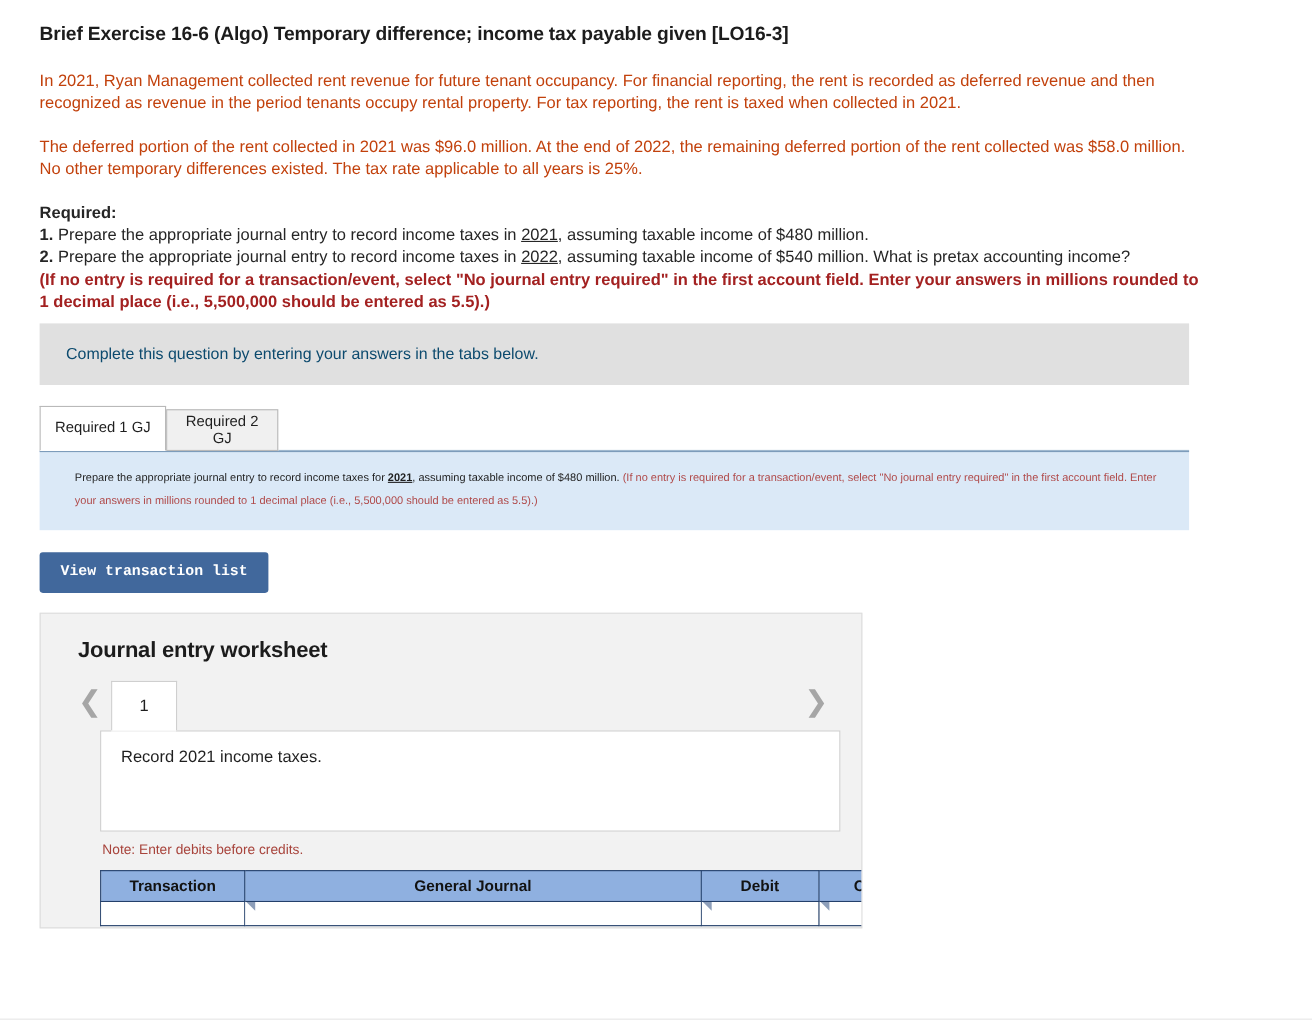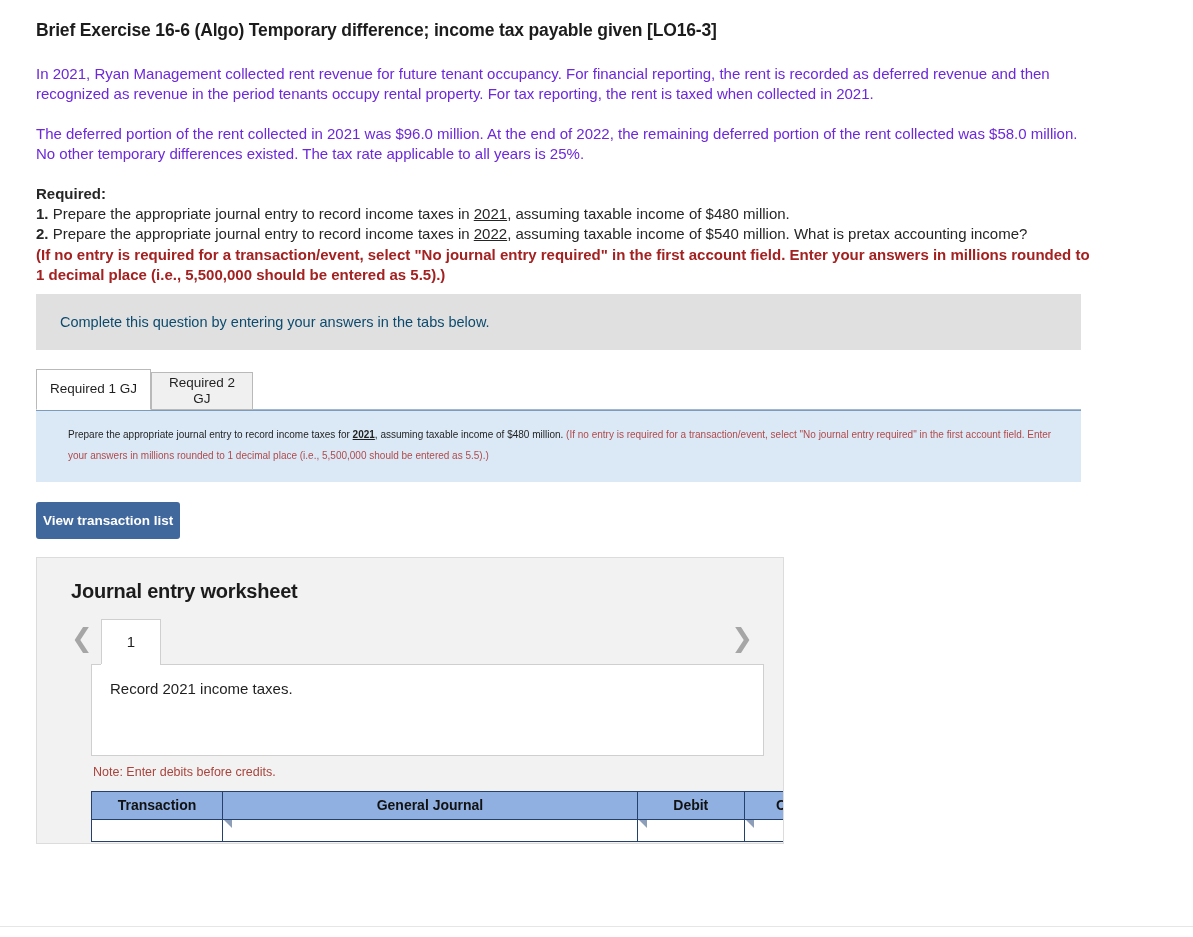--- a/index.html
+++ b/index.html
@@ -38,21 +38,21 @@
     letter-spacing: -0.15px;
     color: #1c1c1c;
     margin: 0 0 22px 0;
     line-height: 1.25;
   }
 
   
   .para {
     font-size: 15px;
     line-height: 20.4px;
-    color: #6d28d9;
+    color: #c2410c;
     max-width: 1060px;
     margin: 0 0 19px 0;
   }
 
   .req-block {
     font-size: 15px;
     line-height: 20.4px;
     color: #262626;
     max-width: 1060px;
     margin: 0 0 8px 0;
@@ -136,23 +136,23 @@
   
   .btn-transaction {
     display: inline-block;
     margin-top: 20px;
     background: #41689c;
     color: #ffffff;
     font-size: 13.5px;
     font-weight: bold;
     border: none;
     border-radius: 3px;
-    padding: 11px 7px;
+    padding: 11px 19px;
     cursor: pointer;
-    font-family: Liberation Sans, sans-serif;
+    font-family: Liberation Mono, monospace;
   }
 
   
   .worksheet {
     margin-top: 18px;
     width: 748px;
     background: #f2f2f2;
     border: 1px solid #dcdcdc;
     padding: 22px 20px 0 34px;
     height: 287px;

